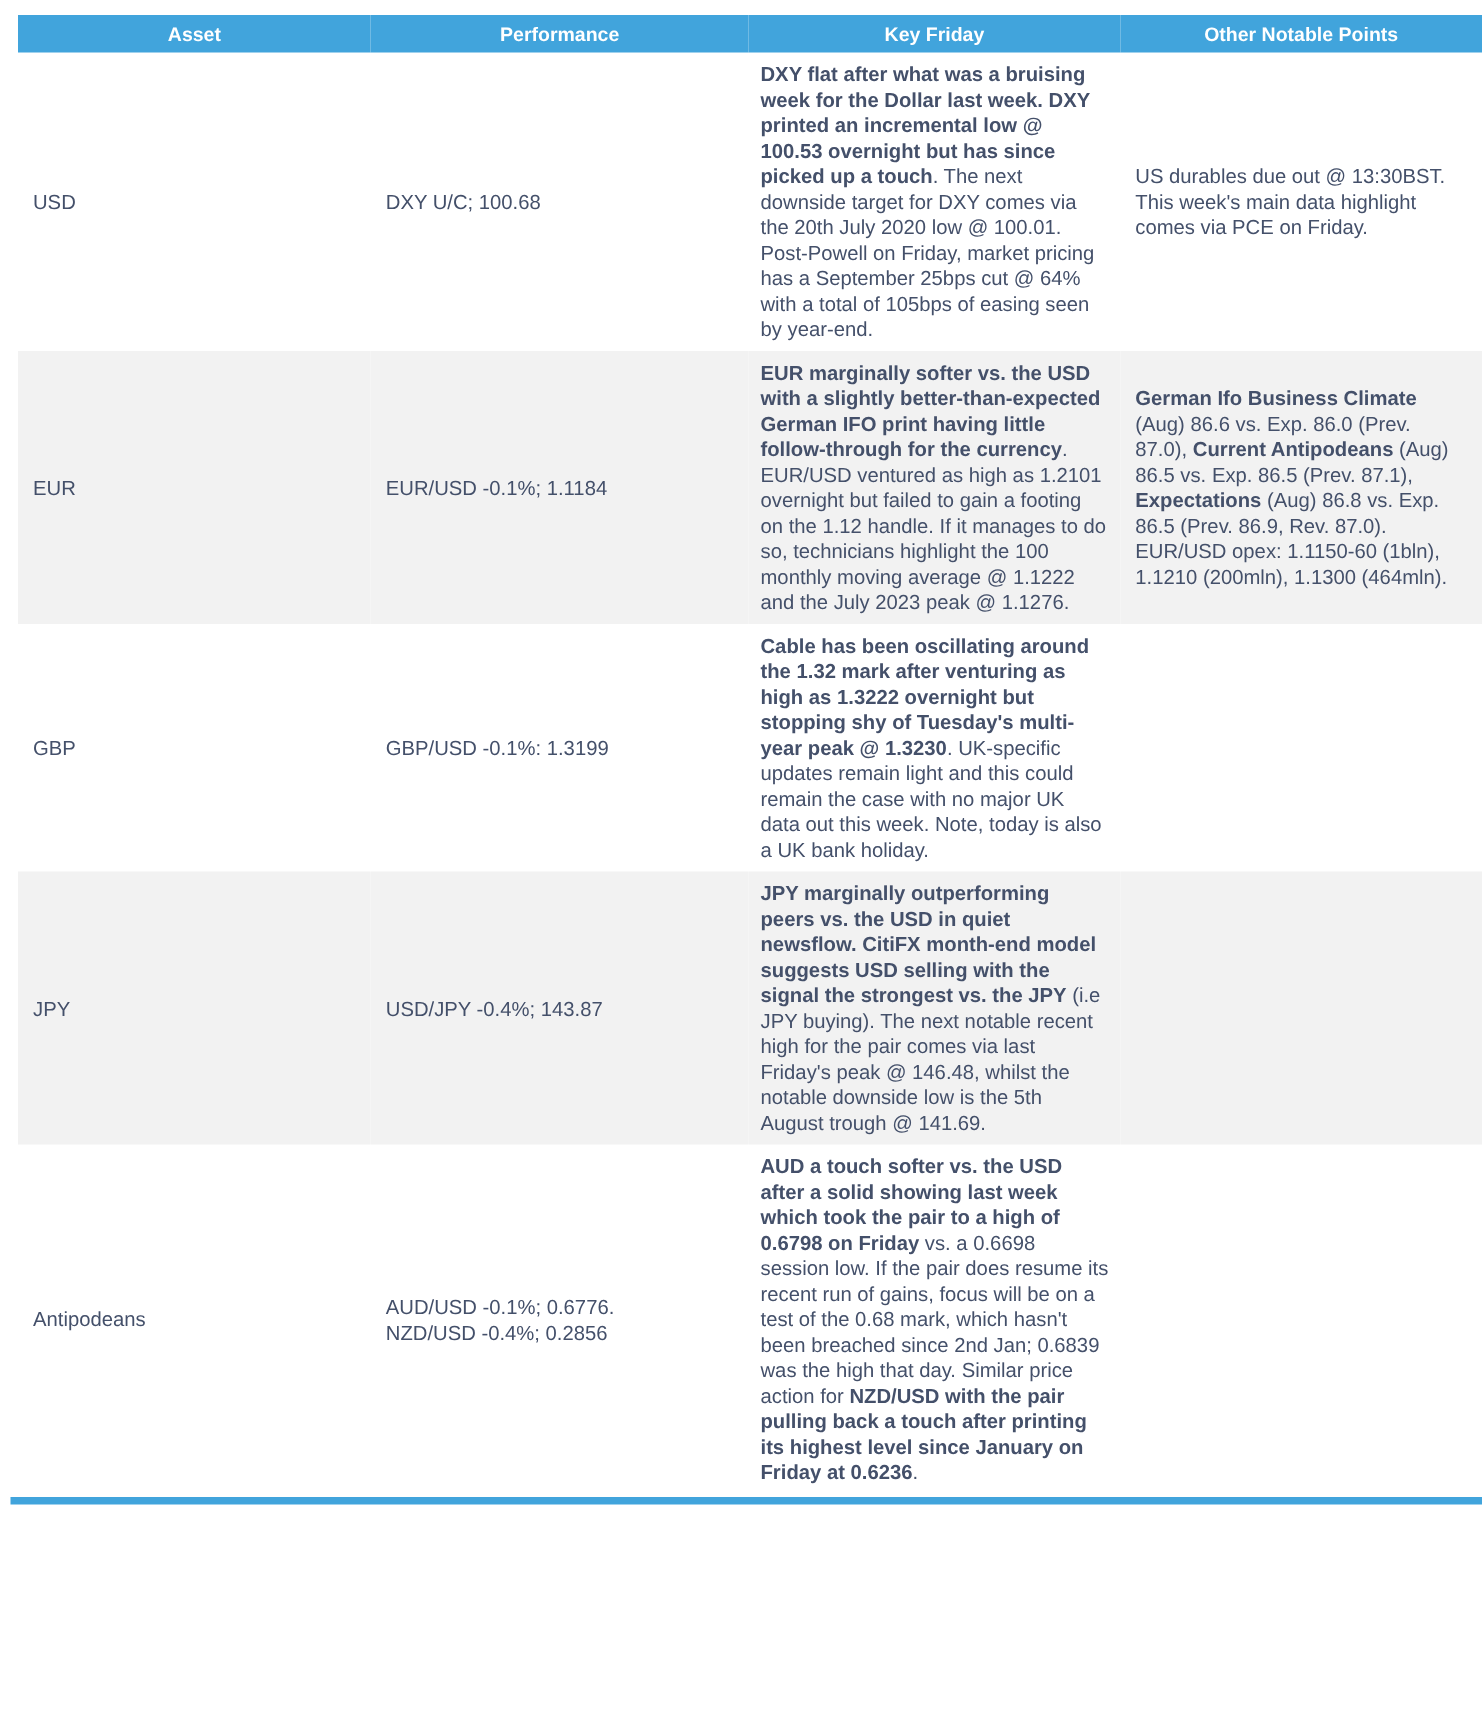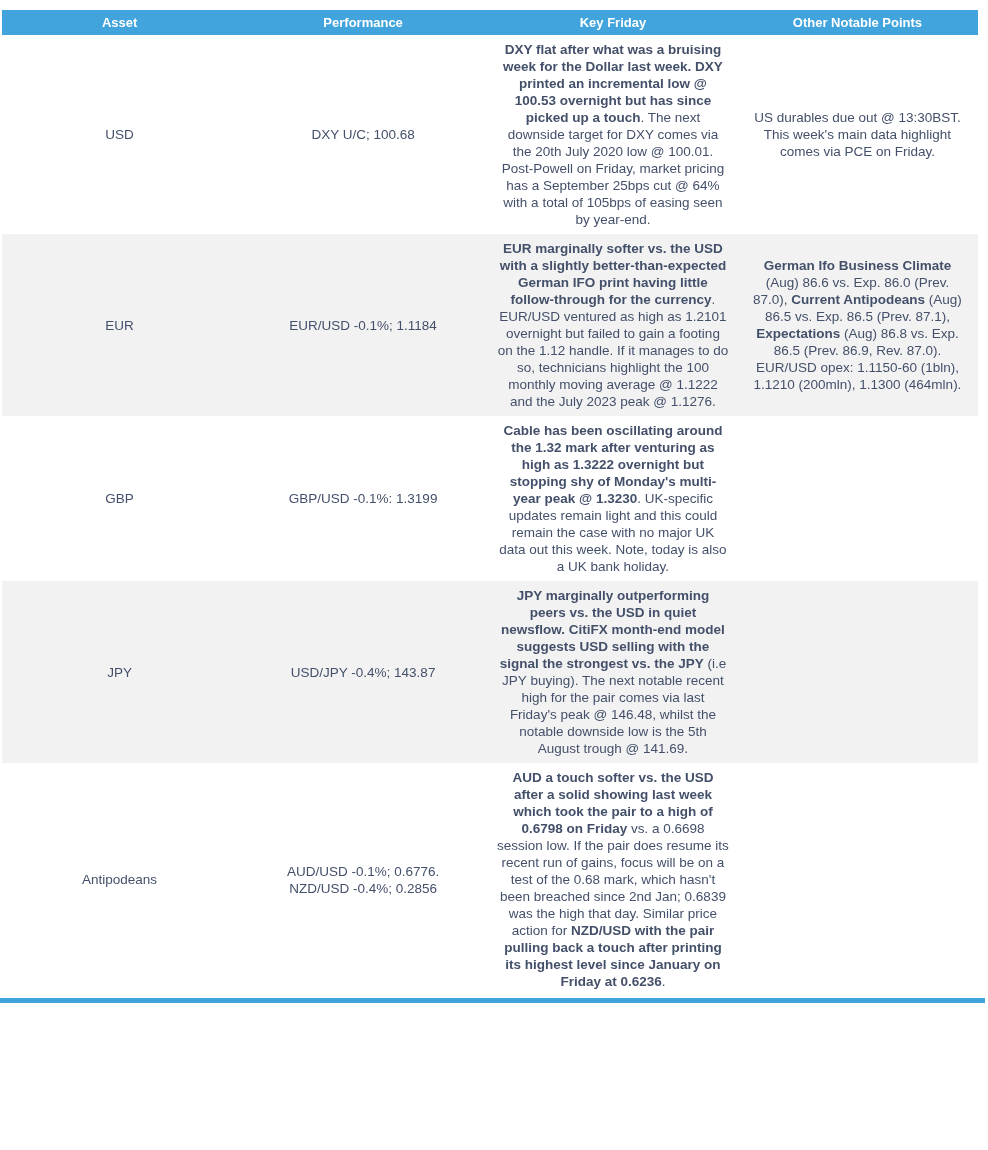--- a/index.html
+++ b/index.html
@@ -13,21 +13,21 @@
   html,body{margin:0;padding:0;background:#ffffff;}
   body{
     width:988px;
     font-family:"Liberation Sans", sans-serif;
     color:var(--body-text);
   }
   .page{
     width:988px;
     min-height:1150px;
     position:relative;
-    padding:10px 7px 0 2px;
+    padding:10px 7px 0 12px;
   }
   table.fx-table{
     width:976px;
     border-collapse:collapse;
     table-layout:fixed;
   }
   col.c-asset{width:24.1%;}
   col.c-perf{width:25.8%;}
   col.c-key{width:25.4%;}
   col.c-notable{width:24.7%;}
@@ -35,21 +35,21 @@
     background:var(--header-bg);
     color:var(--header-text);
     font-weight:bold;
     font-size:13px;
     padding:5px 4px;
     text-align:center;
     height:24px;
   }
   tbody td{
     vertical-align:middle;
-    text-align:center;
+    text-align:left;
     font-size:13.5px;
     line-height:17px;
     padding:6px 10px;
     color:var(--body-text);
   }
   tbody td.key-points{padding:6px 8px;}
   tbody tr.shaded td{background:var(--row-alt-bg);}
   tbody b{font-weight:bold;}
   .bottom-rule{
     width:988px;
@@ -87,21 +87,21 @@
         </tr>
         <tr class="shaded">
           <td><span>EUR</span></td>
           <td><span>EUR/USD -0.1%; 1.1184</span></td>
           <td class="key-points"><b>EUR marginally softer vs. the USD with a slightly better-than-expected German IFO print having little follow-through for the currency</b><span>. EUR/USD ventured as high as 1.2101 overnight but failed to gain a footing on the 1.12 handle. If it manages to do so, technicians highlight the 100 monthly moving average @ 1.1222 and the July 2023 peak @ 1.1276.</span></td>
           <td><b>German Ifo Business Climate</b><span> (Aug) 86.6 vs. Exp. 86.0 (Prev. 87.0), </span><b>Current Antipodeans</b><span> (Aug) 86.5 vs. Exp. 86.5 (Prev. 87.1), </span><b>Expectations</b><span> (Aug) 86.8 vs. Exp. 86.5 (Prev. 86.9, Rev. 87.0). EUR/USD opex: 1.1150-60 (1bln), 1.1210 (200mln), 1.1300 (464mln).</span></td>
         </tr>
         <tr>
           <td><span>GBP</span></td>
           <td><span>GBP/USD -0.1%: 1.3199</span></td>
-          <td class="key-points"><b>Cable has been oscillating around the 1.32 mark after venturing as high as 1.3222 overnight but stopping shy of Monday's multi-year peak @ 1.3230</b><span>. UK-specific updates remain light and this could remain the case with no major UK data out this week. Note, today is also a UK bank holiday.</span></td>
+          <td class="key-points"><b>Cable has been oscillating around the 1.32 mark after venturing as high as 1.3222 overnight but stopping shy of Tuesday's multi-year peak @ 1.3230</b><span>. UK-specific updates remain light and this could remain the case with no major UK data out this week. Note, today is also a UK bank holiday.</span></td>
           <td></td>
         </tr>
         <tr class="shaded">
           <td><span>JPY</span></td>
           <td><span>USD/JPY -0.4%; 143.87</span></td>
           <td class="key-points"><b>JPY marginally outperforming peers vs. the USD in quiet newsflow. CitiFX month-end model suggests USD selling with the signal the strongest vs. the JPY</b><span> (i.e JPY buying). The next notable recent high for the pair comes via last Friday's peak @ 146.48, whilst the notable downside low is the 5th August trough @ 141.69.</span></td>
           <td></td>
         </tr>
         <tr>
           <td><span>Antipodeans</span></td>

